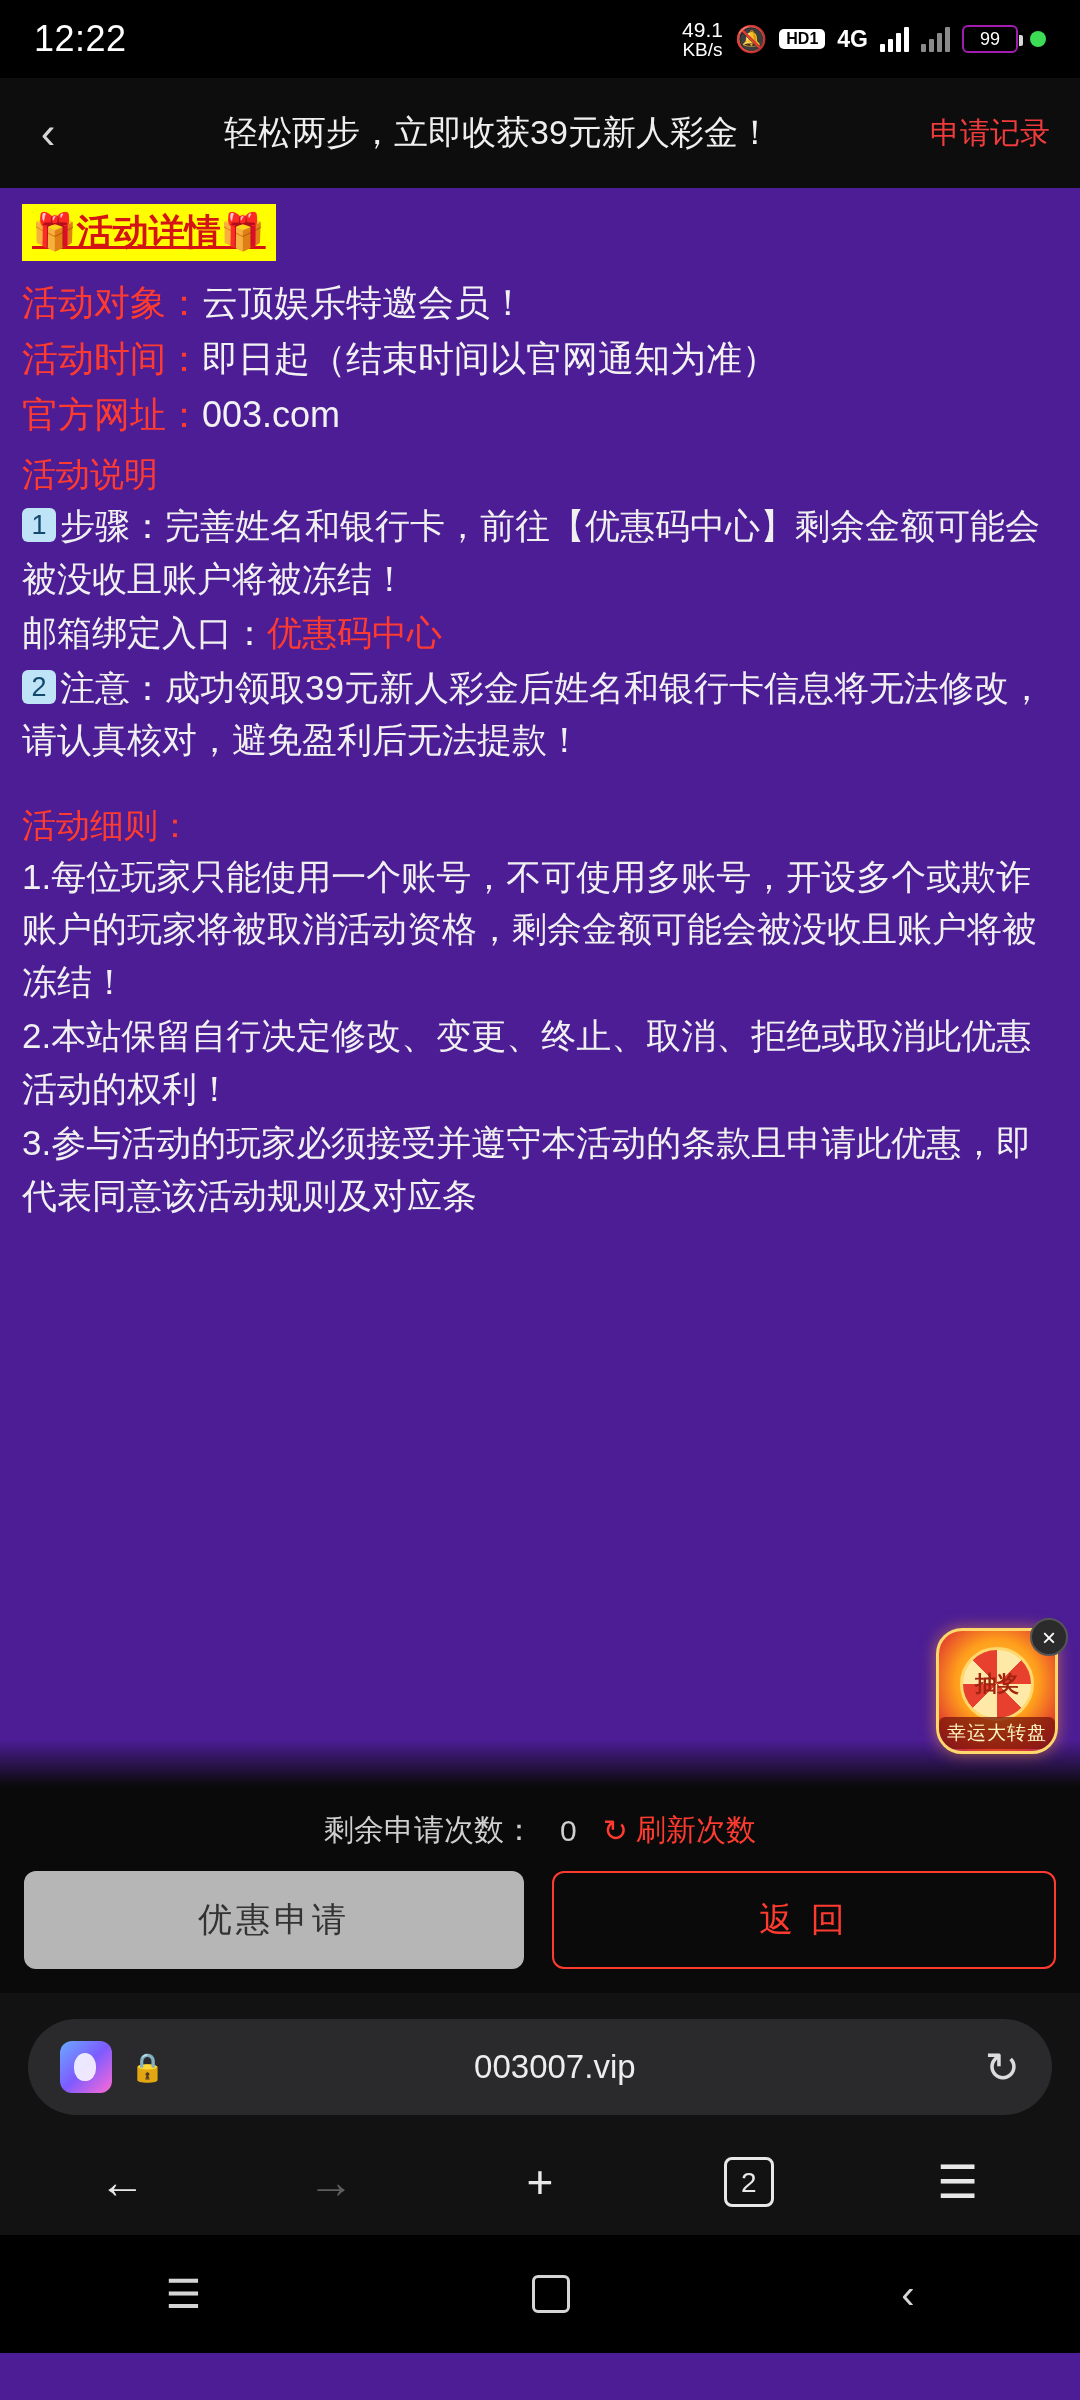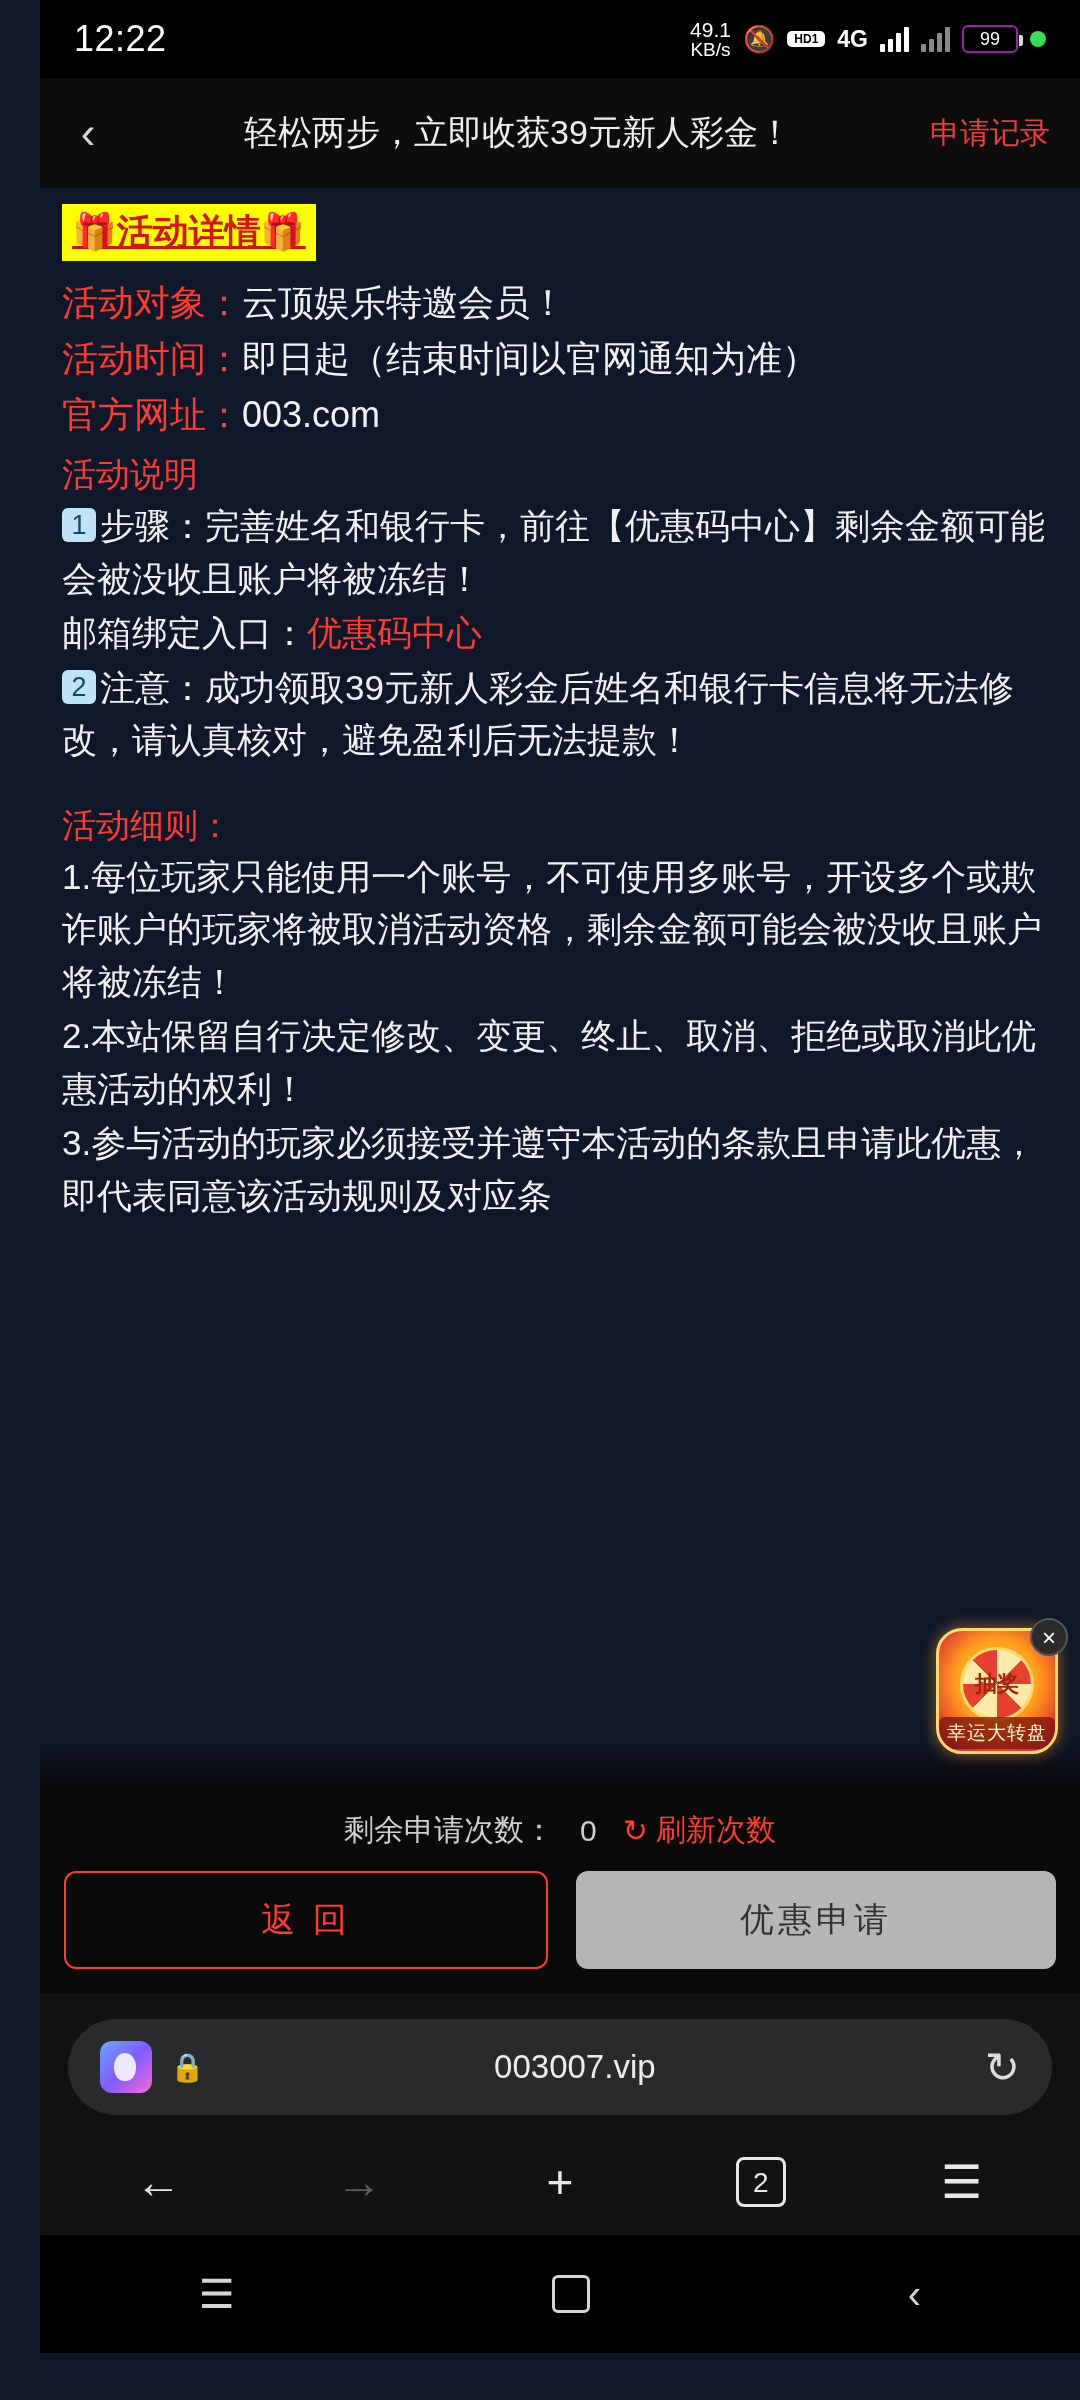--- a/index.html
+++ b/index.html
@@ -3,33 +3,33 @@
 <meta charset="utf-8">
 <style>
   * { box-sizing: border-box; margin: 0; padding: 0; }
   html, body {
     width: 1080px; height: 2400px;
     background: #000;
     font-family: "Liberation Sans", sans-serif;
     color: #fff;
     overflow: hidden;
   }
-  .phone { position: relative; width: 1080px; height: 2400px; background: #0f172a; padding-left: 40px; }
+  .phone { position: relative; width: 1080px; height: 2400px; background: #4c1d95; }
 
   
   .statusbar {
     height: 78px; display: flex; align-items: center;
     padding: 0 34px; background: #000; font-size: 34px;
   }
   .status-time { font-size: 36px; letter-spacing: 0.5px; }
   .status-right { margin-left: auto; display: flex; align-items: center; gap: 12px; }
   .kbs { display: flex; flex-direction: column; align-items: center; line-height: 1.0; font-size: 19px; }
   .kbs b { font-weight: normal; font-size: 21px; }
   .ic { font-size: 26px; opacity: .95; }
-  .hd1 { background:#fff; color:#000; border-radius:5px; padding:1px 7px; font-size:12px; font-weight:bold;}
+  .hd1 { background:#fff; color:#000; border-radius:5px; padding:1px 7px; font-size:16px; font-weight:bold;}
   .net4g { font-size: 23px; font-weight: bold; }
   .bars { display:flex; align-items:flex-end; gap:3px; height:26px; }
   .bars i { width:5px; background:#fff; display:block; border-radius:1px;}
   .bars i:nth-child(1){height:8px} .bars i:nth-child(2){height:13px}
   .bars i:nth-child(3){height:19px} .bars i:nth-child(4){height:25px}
   .bars.dim i { background:#8a8a8a; }
   .batt {
     border:2px solid #a21caf; border-radius:6px; width:56px; height:28px;
     display:flex; align-items:center; justify-content:center; font-size:18px; position:relative;
   }
@@ -257,22 +257,22 @@
   <div class="counter-row">
     <span>剩余申请次数：</span>
     <span>0</span>
     <span class="refresh-link">
       <span class="refresh-ic">↻</span>
       <span>刷新次数</span>
     </span>
   </div>
 
   <div class="btn-row">
+    <div class="btn btn-apply">优惠申请</div>
     <div class="btn btn-back">返 回</div>
-    <div class="btn btn-apply">优惠申请</div>
   </div>
 
   <div class="browser">
     <div class="urlbar">
       <span class="brand-ic"></span>
       <span class="lock">🔒</span>
       <span class="url-text">003007.vip</span>
       <span class="reload">↻</span>
     </div>
   </div>

